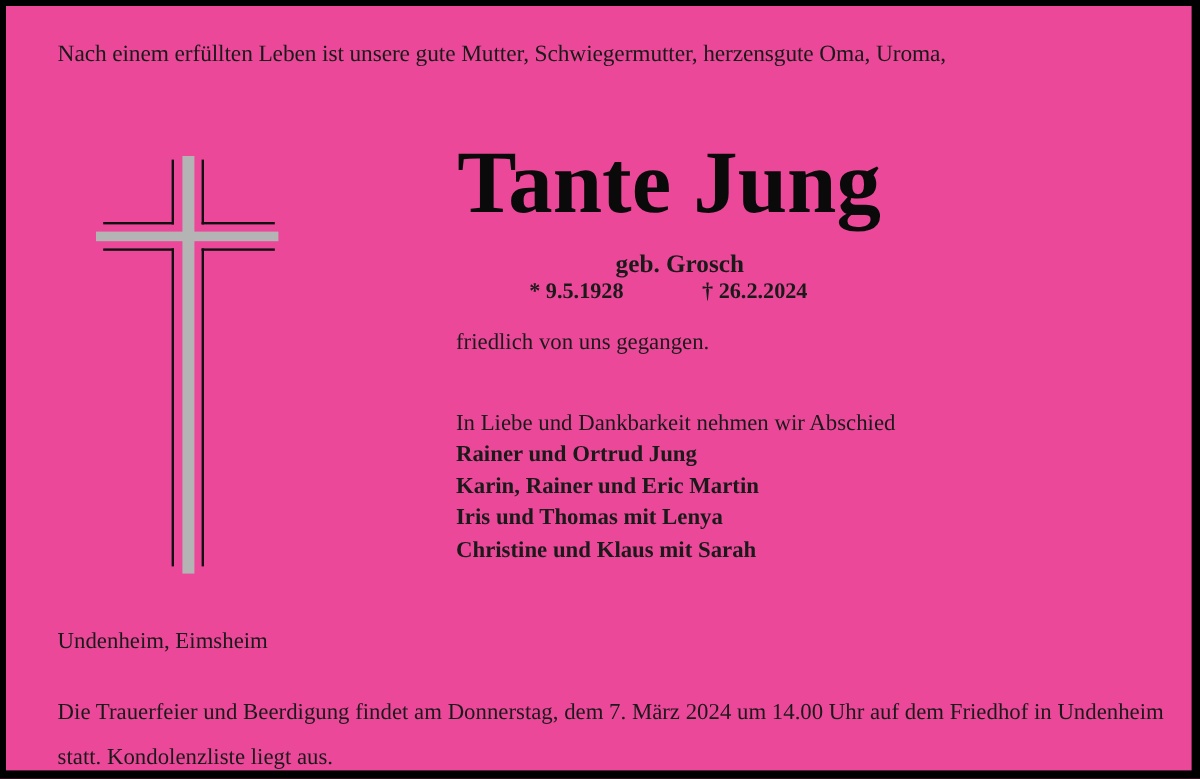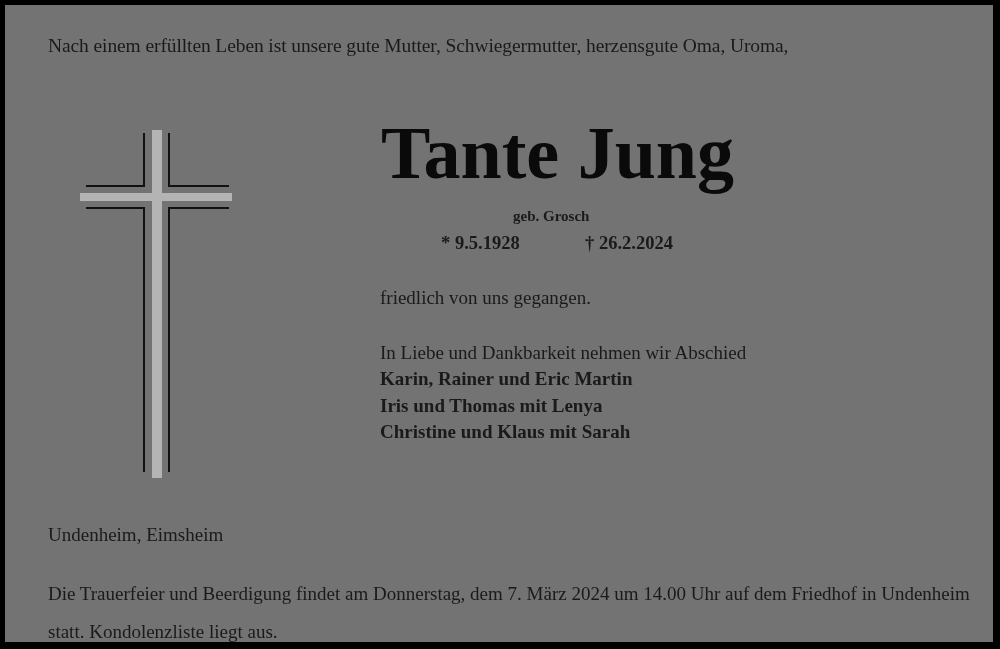--- a/index.html
+++ b/index.html
@@ -1,25 +1,25 @@
 <!DOCTYPE html>
 <html><head>
 <meta charset="utf-8">
 <style>
   html, body { margin:0; padding:0; }
   body { width:1000px; height:649px; background:#000; position:relative; overflow:hidden;
          font-family:"Liberation Serif","DejaVu Serif",serif; color:#1a1a1a; }
-  .sheet { position:absolute; left:5px; top:5px; width:988px; height:637px; background:#737373; }
+  .sheet { position:absolute; left:5px; top:5px; width:988px; height:637px; background:#ec4899; }
   .t { position:absolute; white-space:nowrap; }
   .intro { left:43px; top:28px; font-size:19.5px; line-height:26px; letter-spacing:-0.1px; }
   .name { left:376px; top:108px; font-size:74px; font-weight:bold; letter-spacing:0px; line-height:80px; color:#0a0a0a; }
-  .geb { left:508px; top:203px; font-size:15px; font-weight:bold; }
+  .geb { left:508px; top:203px; font-size:21px; font-weight:bold; }
   .born { left:436px; top:228px; font-size:18.5px; font-weight:bold; }
   .died { left:580px; top:228px; font-size:18.5px; font-weight:bold; }
-  .peace { left:375px; top:282px; font-size:19px; }
+  .peace { left:375px; top:270px; font-size:19px; }
   .farewell { left:375px; top:335px; font-size:19px; line-height:26.5px; }
   .fam { left:375px; top:361px; font-size:19px; font-weight:bold; line-height:26.5px; }
   .fam div { height:26.5px; }
   .place { left:43px; top:519px; font-size:19px; }
   .service { left:43px; top:570px; font-size:19px; line-height:38px; width:930px; white-space:normal; }
   .cross { position:absolute; left:0; top:0; width:250px; height:500px; }
   .bar { position:absolute; }
 </style>
 </head>
 <body>
@@ -50,20 +50,21 @@
 
   <div class="t name">Tante Jung</div>
   <div class="t geb">geb. Grosch</div>
   <div class="t born">* 9.5.1928</div>
   <div class="t died">† 26.2.2024</div>
 
   <div class="t peace">friedlich von uns gegangen.</div>
   <div class="t farewell">In Liebe und Dankbarkeit nehmen wir Abschied</div>
 
   <div class="t fam">
+    <div>Rainer und Ortrud Jung</div>
     <div>Karin, Rainer und Eric Martin</div>
     <div>Iris und Thomas mit Lenya</div>
     <div>Christine und Klaus mit Sarah</div>
   </div>
 
   <div class="t place">Undenheim, Eimsheim</div>
   <div class="t service">Die Trauerfeier und Beerdigung findet am Donnerstag, dem 7. März 2024 um 14.00 Uhr auf dem Friedhof in Undenheim statt. Kondolenzliste liegt aus.</div>
 </div>
 
 </body></html>

